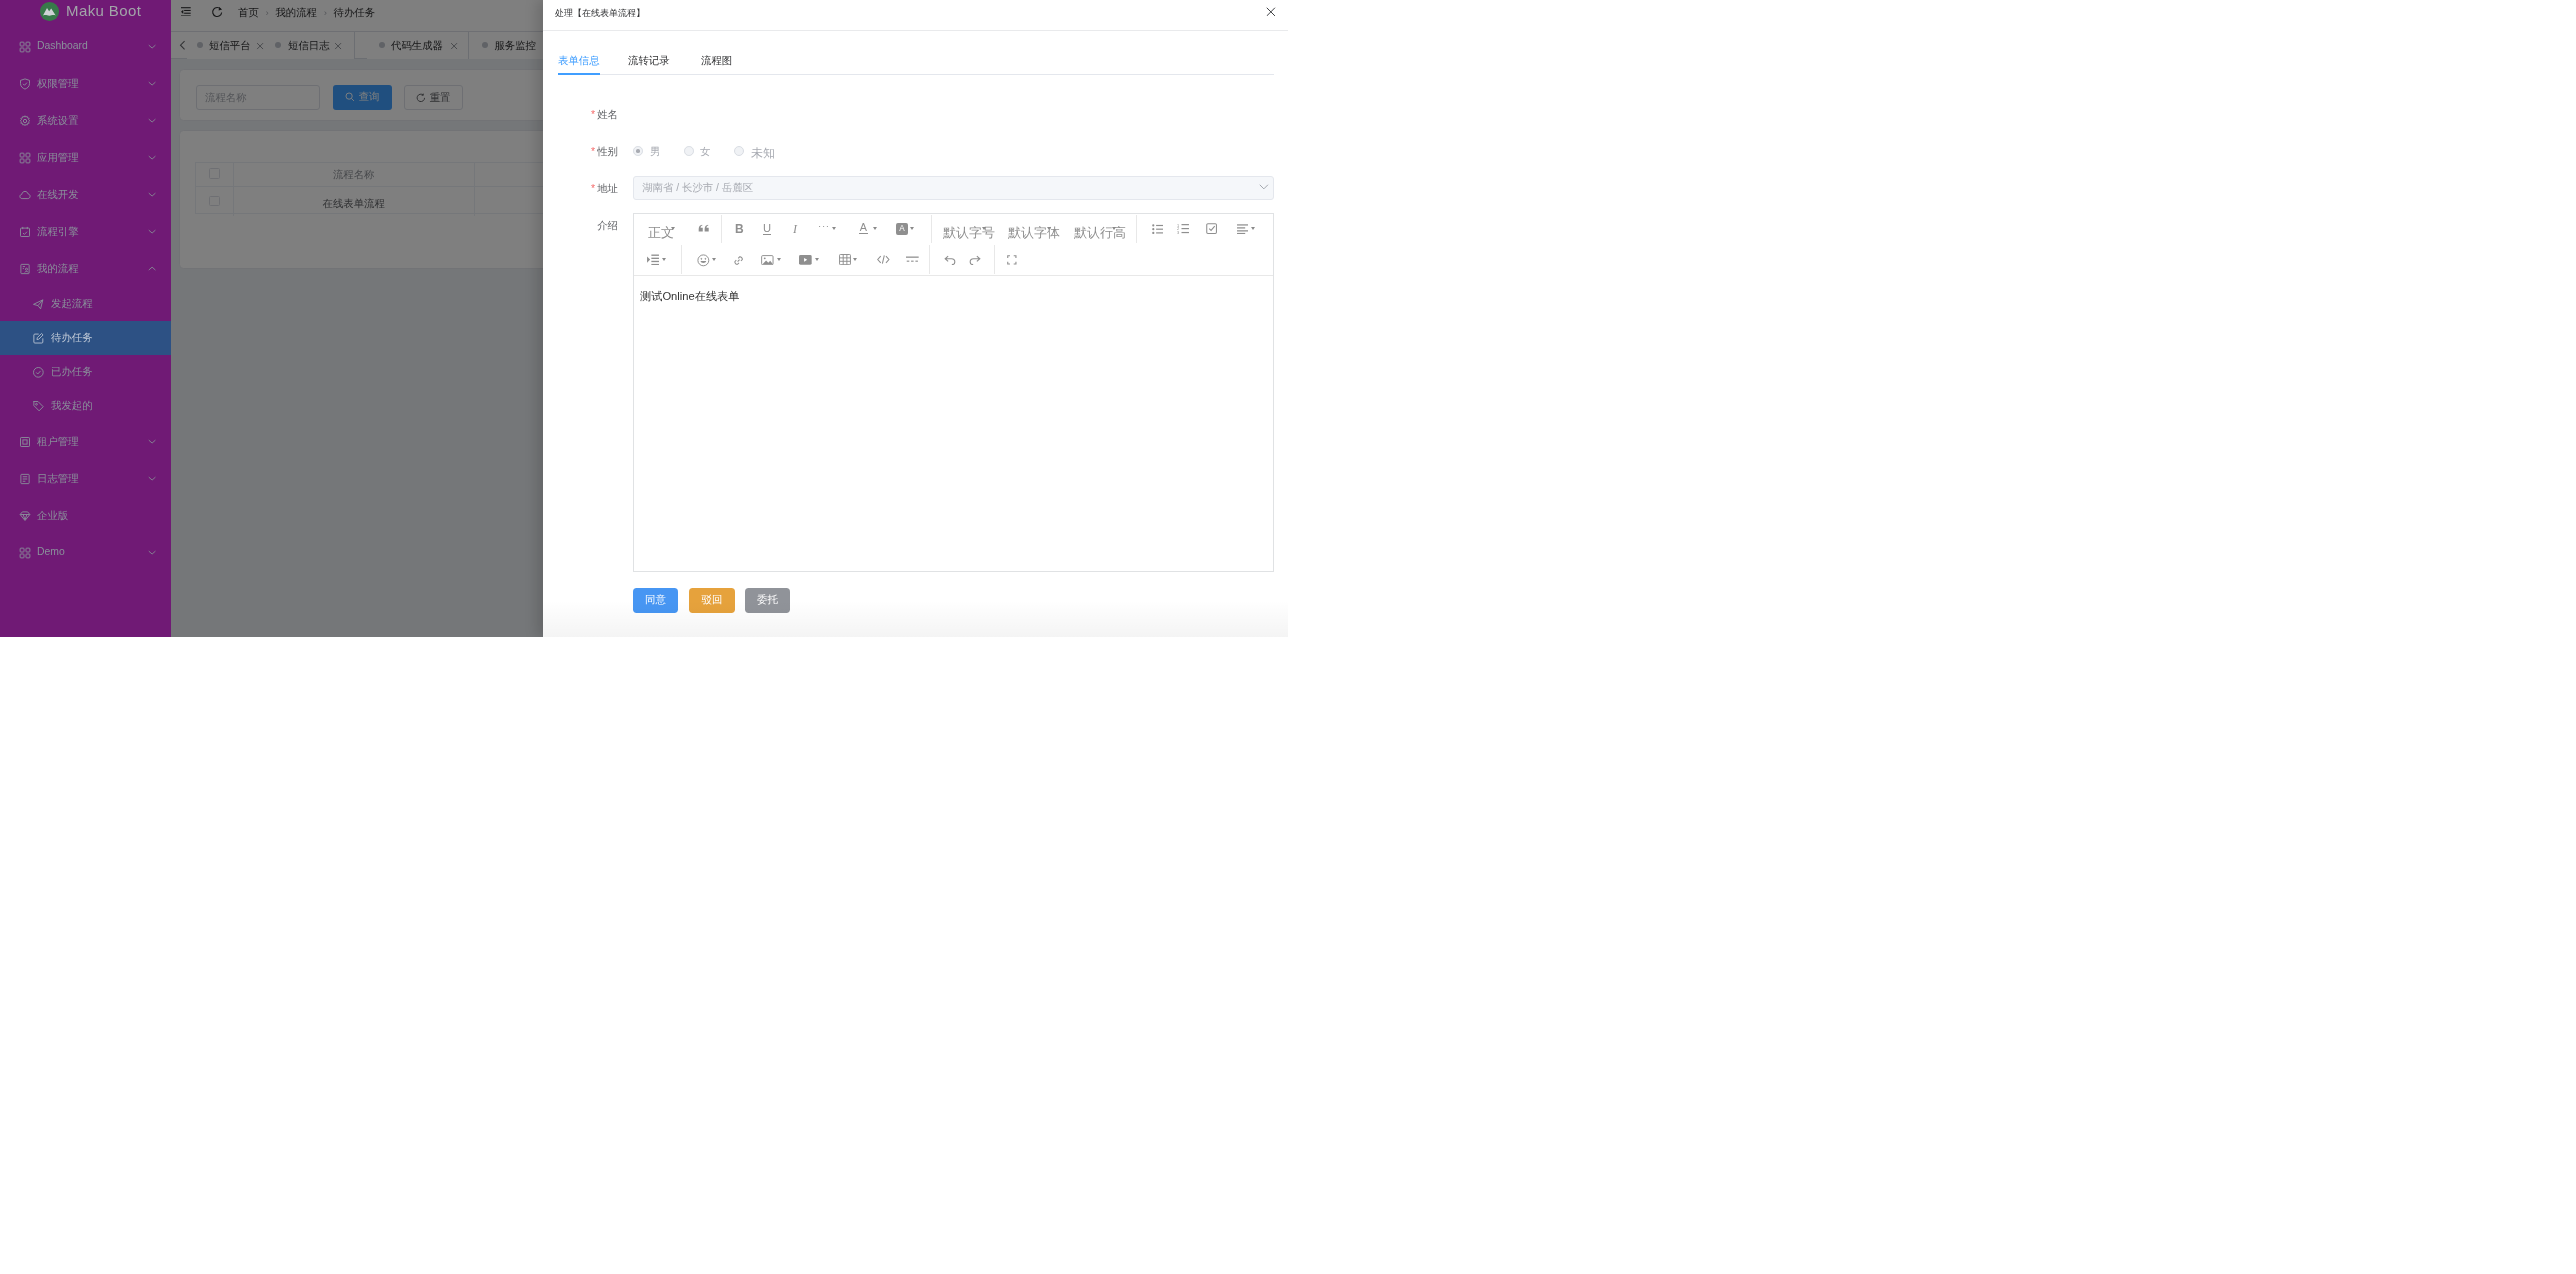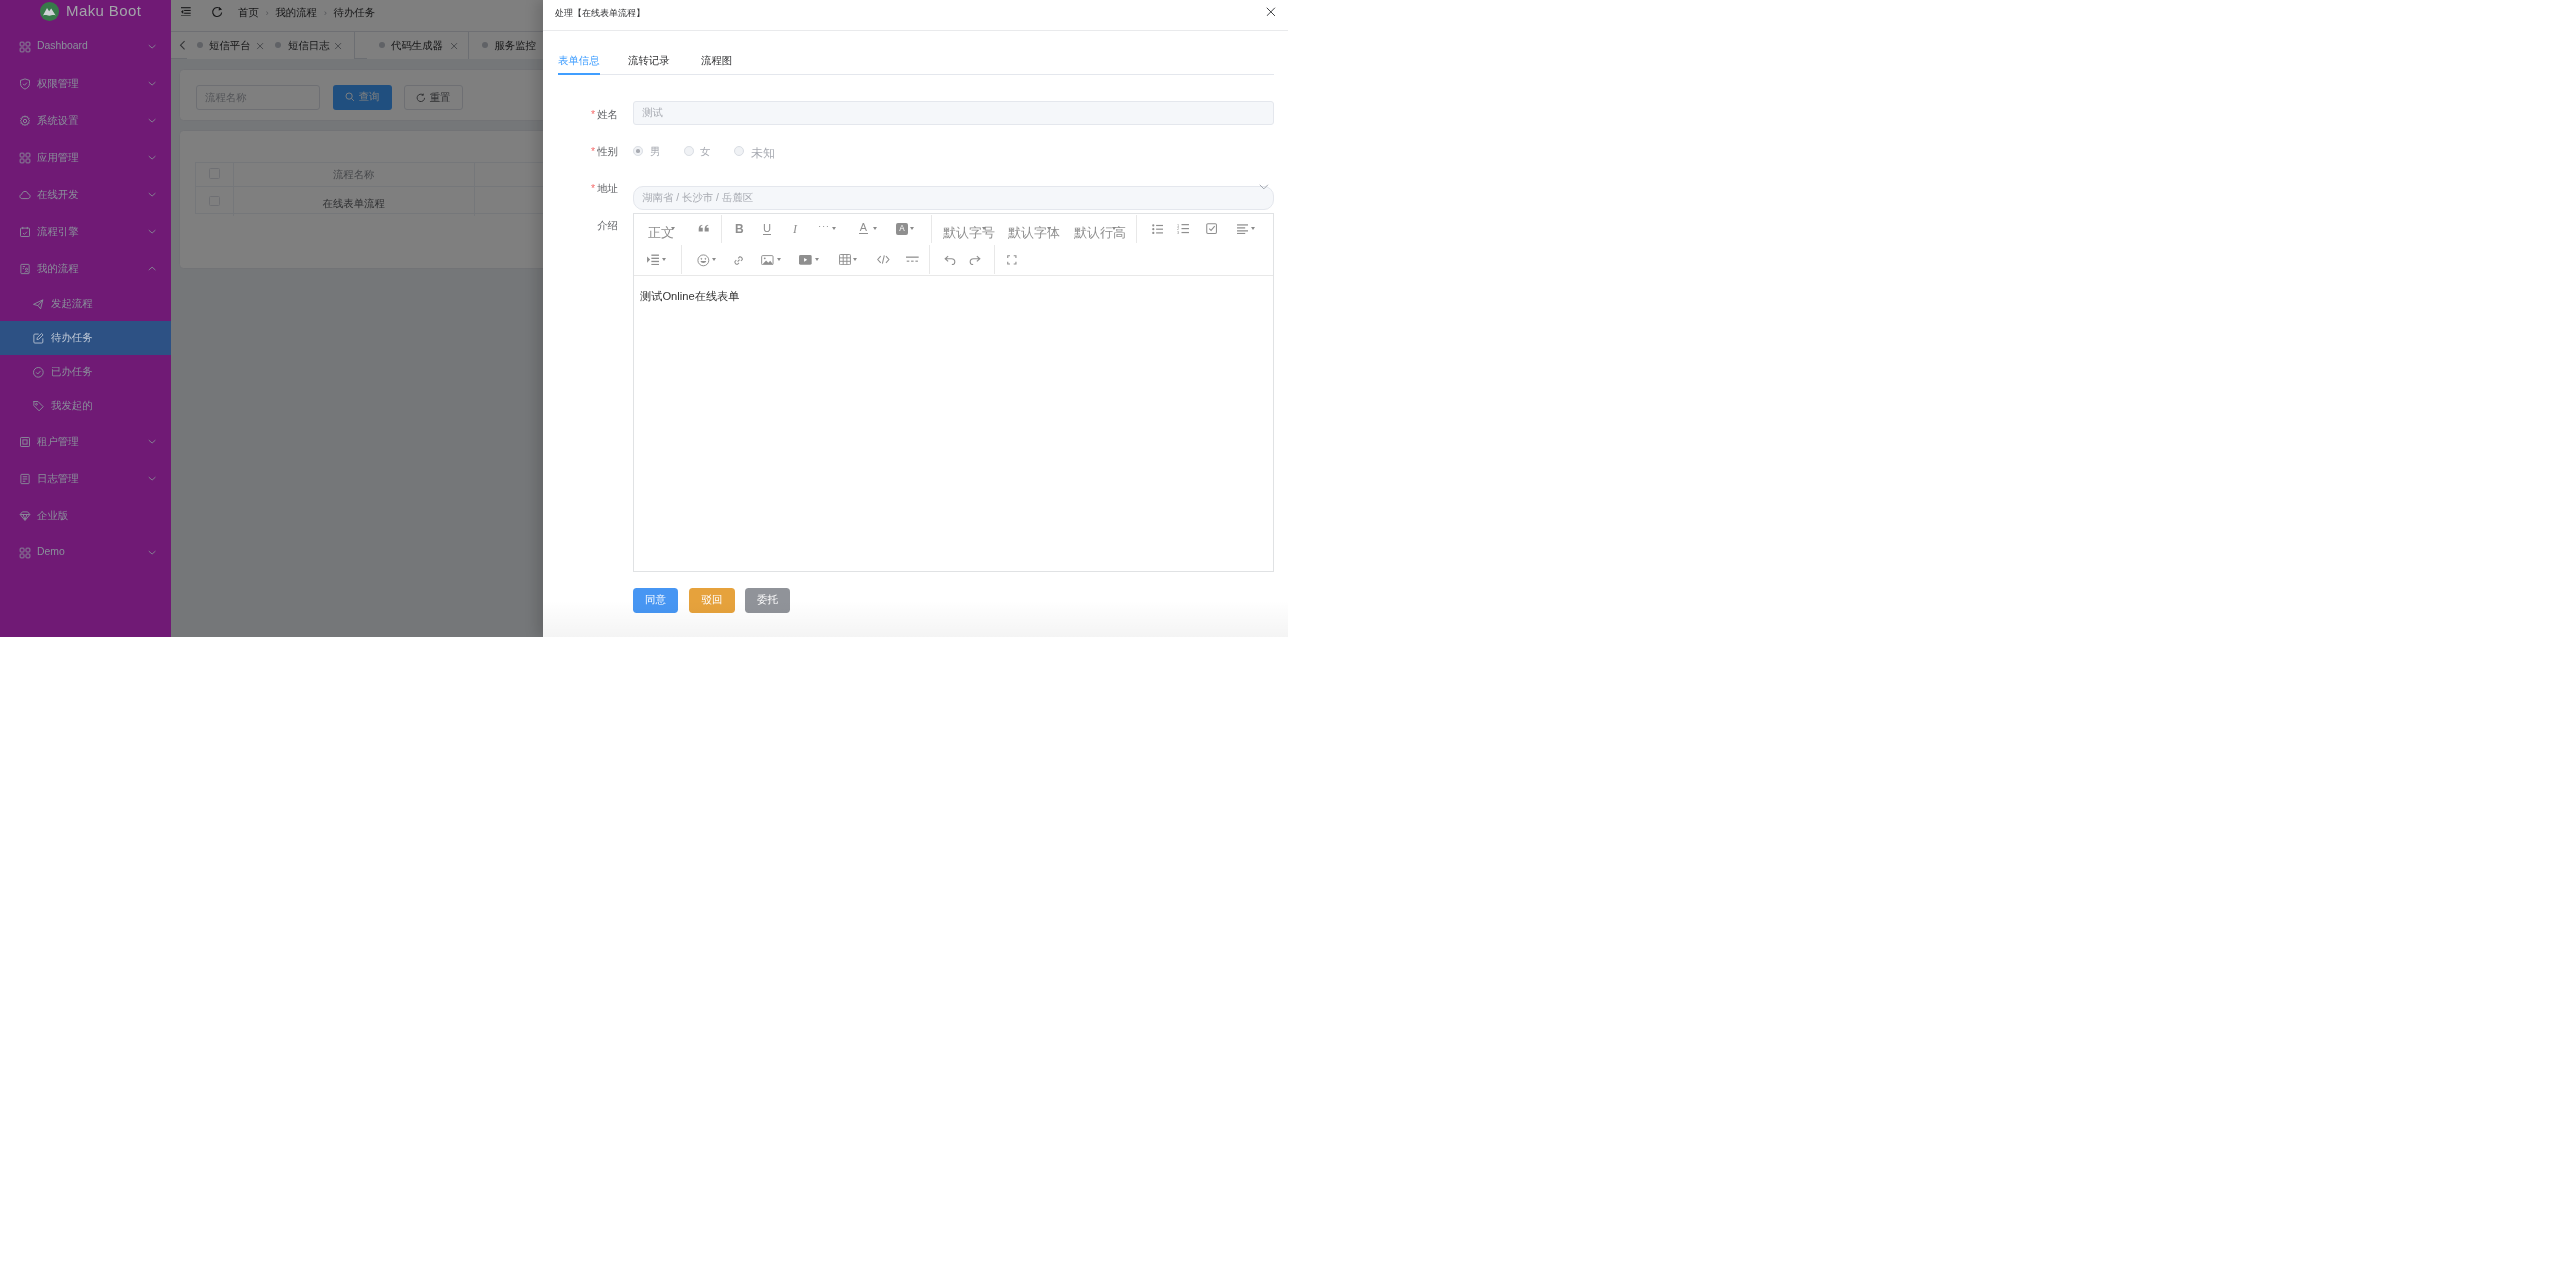--- a/index.html
+++ b/index.html
@@ -338,29 +338,28 @@
     <div id="dHdrLine"></div>
     <div class="dtab" style="left:15px;color:#409eff;text-align:center;">表单信息</div>
     <div class="dtab" style="left:85px;color:#303133;">流转记录</div>
     <div class="dtab" style="left:158px;color:#303133;">流程图</div>
     <div id="dTabLine"></div>
     <div id="dTabAct"></div>
     <div class="flabel" style="top:108px;"><span class="req">*</span>姓名</div>
     <div class="flabel" style="top:145px;"><span class="req">*</span>性别</div>
     <div class="flabel" style="top:182px;"><span class="req">*</span>地址</div>
     <div class="flabel" style="top:219px;">介绍</div>
-    <div class="dis-input" style="top:101px;">测试</div>
     <div style="position:absolute;left:90px;top:146px;width:9.7px;height:9.7px;border-radius:50%;background:#f0f2f5;border:0.7px solid #d9dde3;"></div>
     <div style="position:absolute;left:93px;top:149px;width:3.7px;height:3.7px;border-radius:50%;background:#a8abb2;"></div>
     <div style="position:absolute;left:107px;top:145px;font-size:10.4px;color:#a8abb2;">男</div>
     <div style="position:absolute;left:141px;top:146px;width:9.7px;height:9.7px;border-radius:50%;background:#f0f2f5;border:0.7px solid #d9dde3;"></div>
     <div style="position:absolute;left:157px;top:145px;font-size:10.4px;color:#a8abb2;">女</div>
     <div style="position:absolute;left:191px;top:146px;width:10px;height:10px;border-radius:50%;background:#f0f2f5;border:0.7px solid #d9dde3;"></div>
     <div style="position:absolute;left:208px;top:145px;font-size:12px;color:#a8abb2;">未知</div>
-    <div class="dis-input" style="top:186px;border-radius:10px;">湖南省 / 长沙市 / 岳麓区</div>
+    <div class="dis-input" style="top:176px;">湖南省 / 长沙市 / 岳麓区</div>
     <svg style="position:absolute;left:716px;top:184px;" width="9.7" height="6" viewBox="0 0 13 8" fill="none" stroke="#a0a4ab" stroke-width="1.3">
         <path d="M1 1 L6.5 6.5 L12 1"></path>
       </svg>
     <div id="editor">
       <div class="tbtxt" style="left:14px;top:10px;">正文</div>
         <span class="tcaret" style="left:37px;top:13.4px;"></span>
       <svg style="position:absolute;left:64px;top:10px;" width="12" height="10" viewBox="0 0 19 16" fill="#8f8f8f">
           <path d="M1 8 C1 4 3 1.5 6.5 1 L7 2.5 C5 3 4 4.5 4 6 H7.5 V12 H1 Z M10.5 8 C10.5 4 12.5 1.5 16 1 L16.5 2.5 C14.5 3 13.5 4.5 13.5 6 H17 V12 H10.5 Z"></path>
         </svg>
       <div class="tdiv" style="left:87px;top:0.7px;height:28px;"></div>

